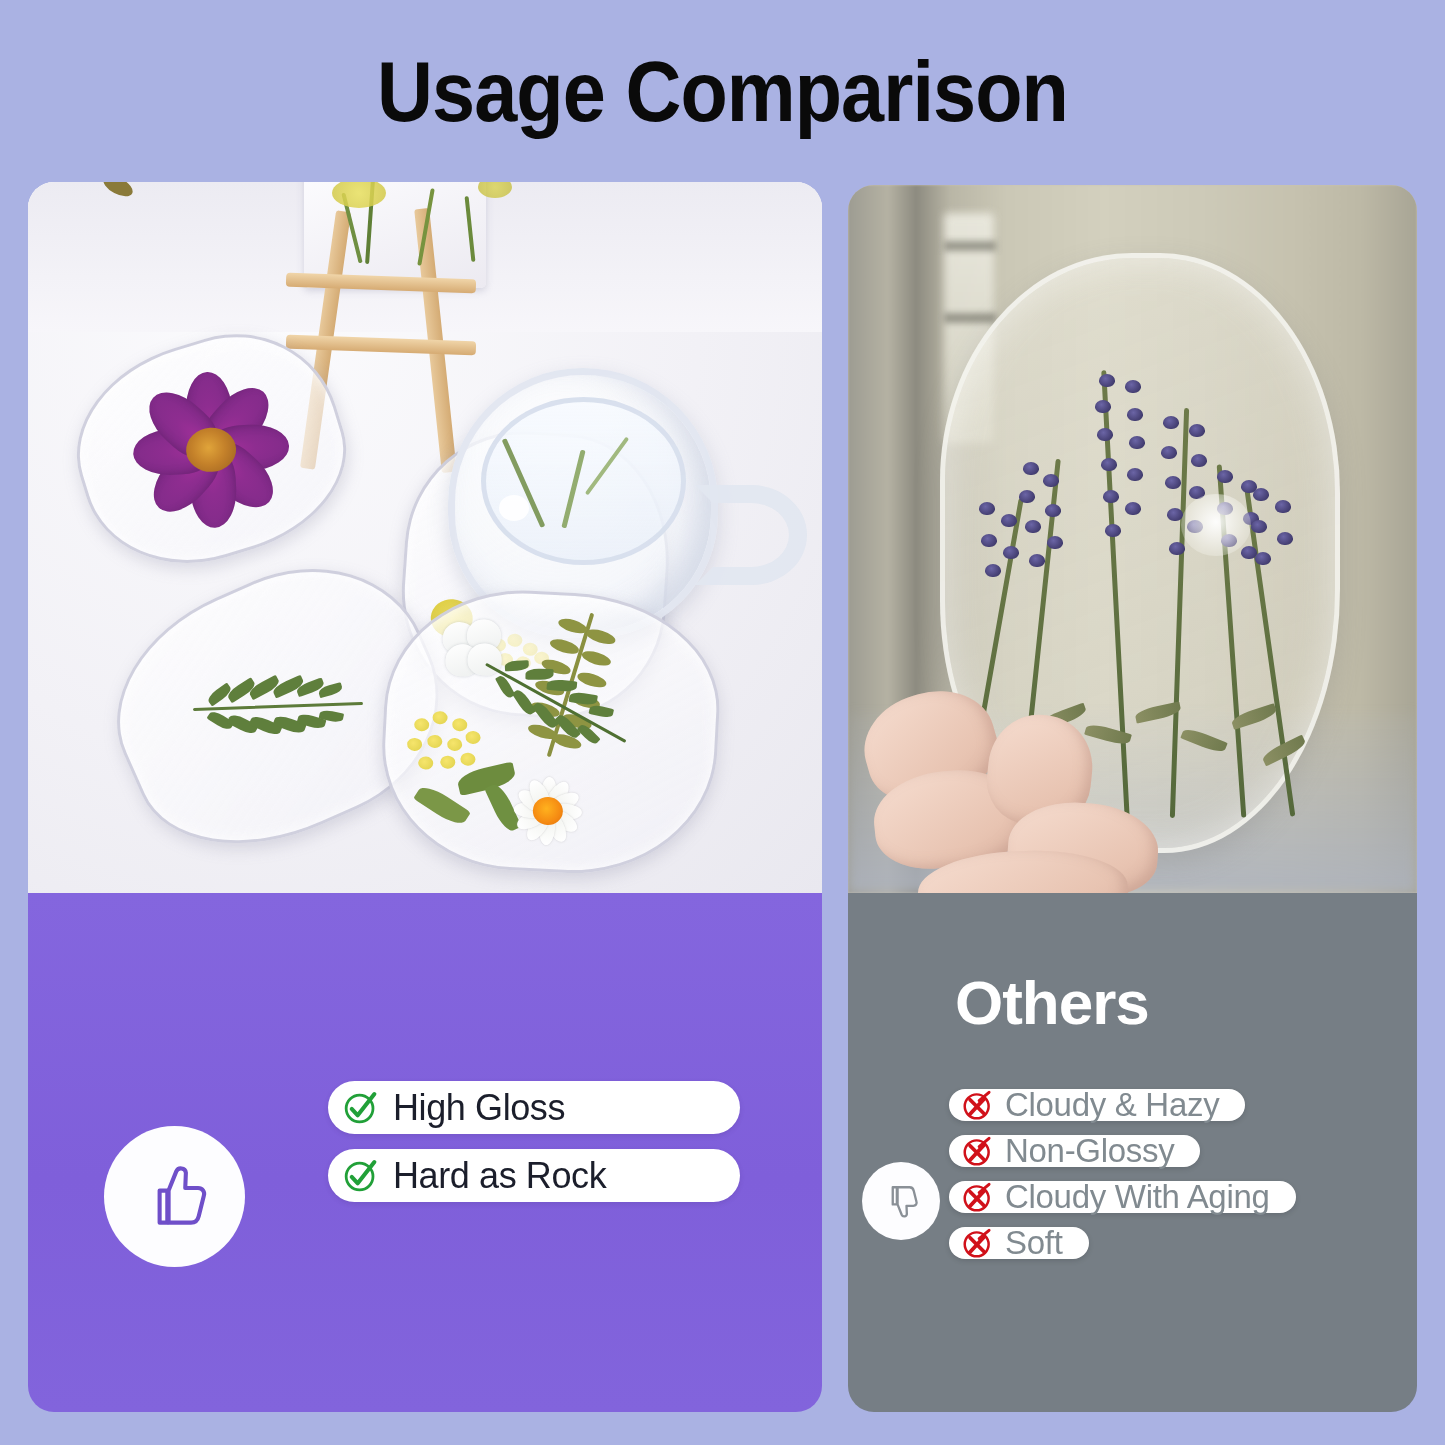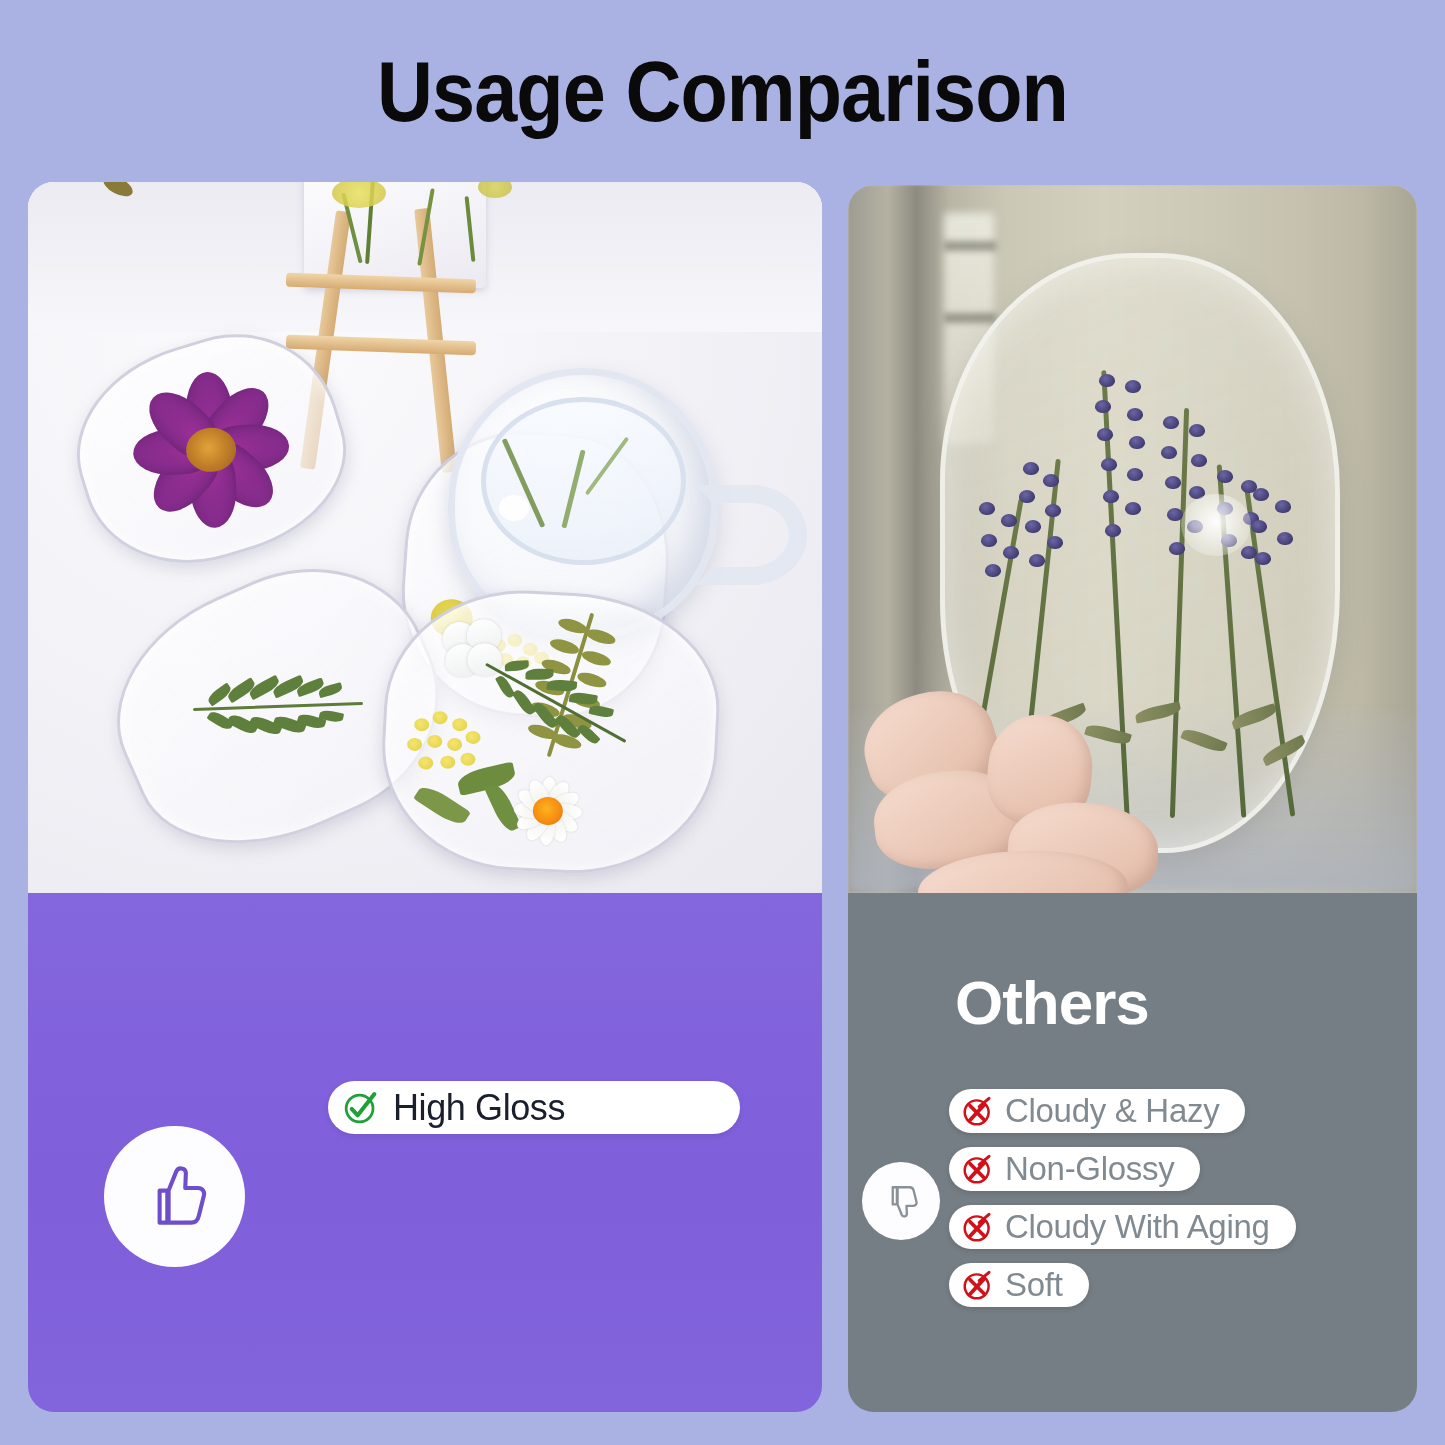--- a/index.html
+++ b/index.html
@@ -191,21 +191,21 @@
   .thumb-circle-dn{
     position:absolute; left:862px; top:1162px; width:78px; height:78px;
     border-radius:50%; background:#fdfdff;
     display:flex; align-items:center; justify-content:center;
   }
   .thumb-circle-dn svg{ width:44px; height:44px; }
 
   .pill-col-right{ position:absolute; left:949px; top:1089px; }
   .pill-r{
     display:inline-flex; align-items:center; gap:11px;
-    background:#ffffff; border-radius:28px; height:44px;
+    background:#ffffff; border-radius:28px; height:32px;
     margin-bottom:14px; padding-left:12px; padding-right:26px;
     box-shadow:0 2px 5px rgba(40,45,50,.2);
   }
   .pill-r .ico{ width:33px; height:33px; flex:none; }
   .pill-r .txt{ font-size:33px; color:#818a90; letter-spacing:-.3px; white-space:nowrap; }
   .row-r{ display:flex; }
 </style>
 </head>
 <body>
 
@@ -451,20 +451,27 @@
 </div>
 
 <div class="pill-col-left">
   <div class="pill">
     <svg class="ico" viewBox="0 0 40 40">
       <circle cx="19" cy="21" r="14.5" fill="none" stroke="#21a038" stroke-width="3"></circle>
       <path d="M10.5 21.5 L17 28.5 L35 5.5" fill="none" stroke="#21a038" stroke-width="4.4" stroke-linecap="round" stroke-linejoin="round"></path>
     </svg>
     <span class="txt">High Gloss</span>
   </div>
+  <div class="pill">
+    <svg class="ico" viewBox="0 0 40 40">
+      <circle cx="19" cy="21" r="14.5" fill="none" stroke="#21a038" stroke-width="3"></circle>
+      <path d="M10.5 21.5 L17 28.5 L35 5.5" fill="none" stroke="#21a038" stroke-width="4.4" stroke-linecap="round" stroke-linejoin="round"></path>
+    </svg>
+    <span class="txt">Hard as Rock</span>
+  </div>
 </div>
 
 <div class="panel gray-right"></div>
 
 <div class="others-title">Others</div>
 
 <div class="thumb-circle-dn">
   <svg viewBox="0 0 64 64">
     <path d="M20 12 L26 12 L26 37 L20 37 Z" fill="none" stroke="#8a9097" stroke-width="3.4" stroke-linejoin="round"></path>
     <path d="M27 12 L44.5 12 C47.5 12 49.8 14 50.5 17 L54.5 33 C55.5 36 53.5 39 50 39 L40 39 L40.5 51 C40 55 34.5 55.5 33 52 L27 37 Z" fill="none" stroke="#8a9097" stroke-width="3.4" stroke-linejoin="round" stroke-linecap="round"></path>

